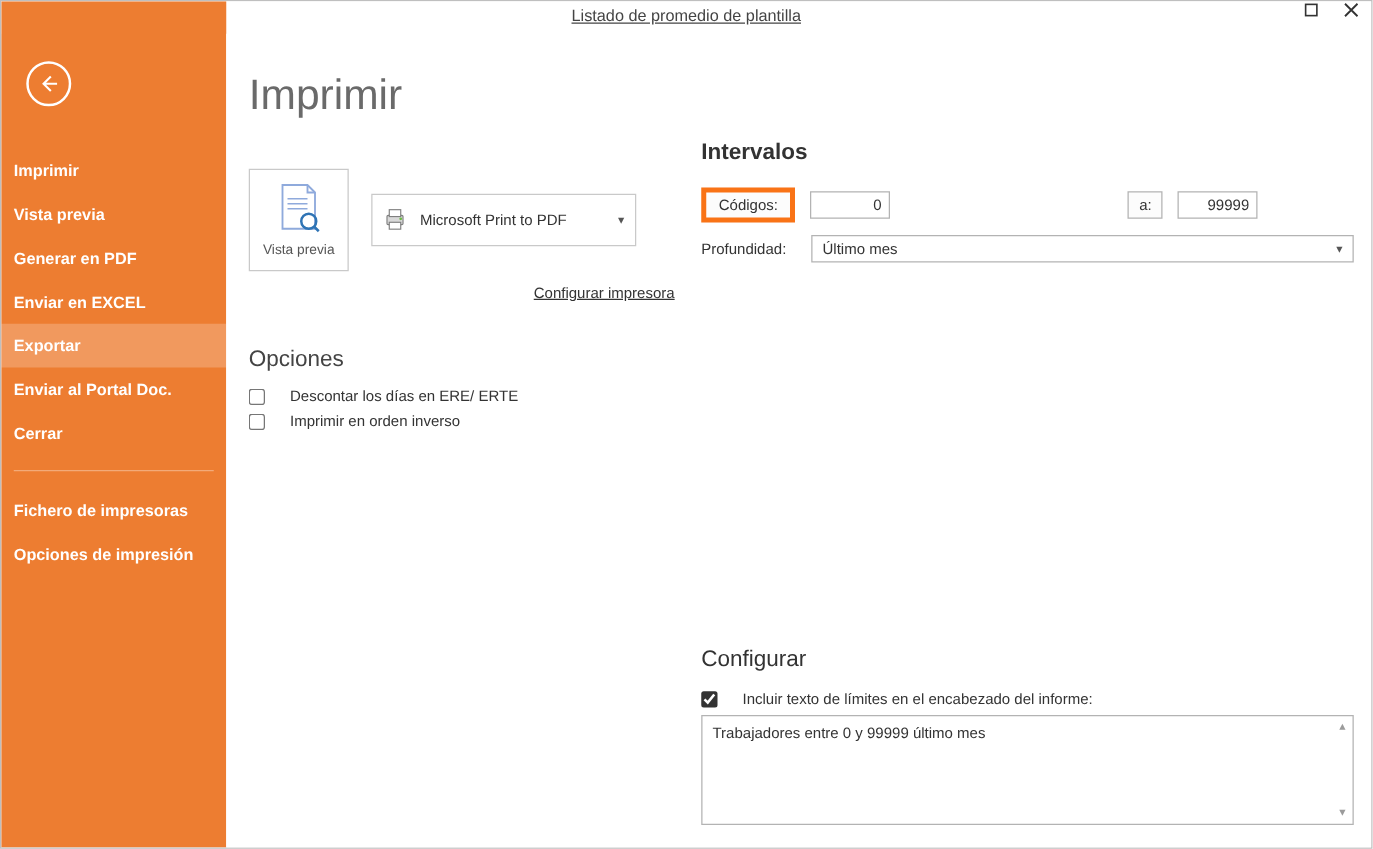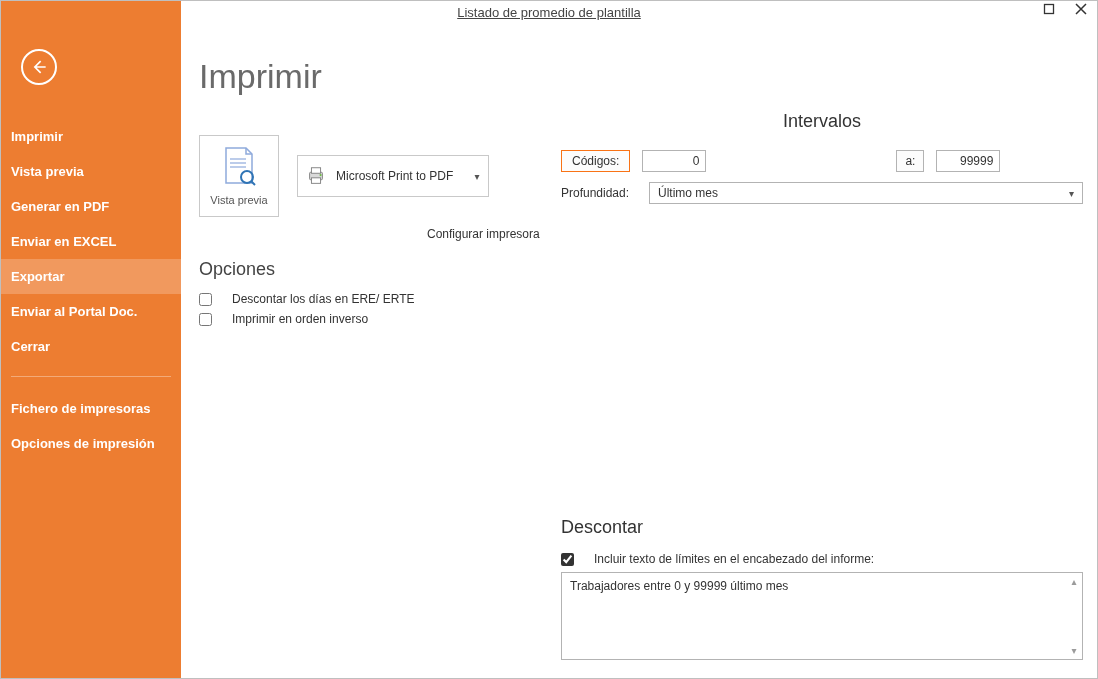--- a/index.html
+++ b/index.html
@@ -22,38 +22,38 @@
   .nav-sep { border-top: 1px solid rgba(255,255,255,0.35); margin: 12px 10px 14px 10px; }
 
   
   .main { position: absolute; left: 180px; right: 0; top: 26px; bottom: 0; background: #fff; padding: 0; }
   h1.page-title { position: absolute; left: 18px; top: 30px; font-size: 34px; font-weight: 300; color: #6a6a6a; margin: 0; }
 
   
   .action-row { position: absolute; left: 18px; top: 108px; display: flex; align-items: flex-start; gap: 18px; }
   .preview-btn { width: 80px; height: 82px; border: 1px solid #c9c9c9; background: #fff; display: flex; flex-direction: column; align-items: center; justify-content: center; gap: 4px; cursor: pointer; }
   .preview-btn .lbl { font-size: 11px; color: #555; }
-  .printer-dd { width: 192px; height: 42px; border: 1px solid #c9c9c9; display: flex; align-items: center; padding: 0 6px; position: relative; margin-top: 20px; cursor: pointer; }
+  .printer-dd { width: 212px; height: 42px; border: 1px solid #c9c9c9; display: flex; align-items: center; padding: 0 6px; position: relative; margin-top: 20px; cursor: pointer; }
   .printer-dd .icon { width: 24px; height: 24px; display: flex; align-items: center; justify-content: center; margin-right: 8px; }
   .printer-dd .txt { flex: 1; font-size: 12px; color: #333; }
   .printer-dd .caret { width: 10px; text-align: center; color: #555; font-size: 10px; }
-  .config-link { position: absolute; left: 246px; top: 200px; font-size: 12px; color: #333; cursor: pointer; }
+  .config-link { position: absolute; left: 246px; top: 200px; font-size: 12px; color: #333; text-decoration: underline; cursor: pointer; }
 
   
   .sec-opciones { position: absolute; left: 18px; top: 232px; }
-  .sec-opciones h2 { font-size: 18px; font-weight: 400; color: #444; margin: 0 0 12px 0; }
+  .sec-opciones h2 { font-size: 18px; font-weight: 400; color: #444; margin: 18px 0 12px 0; }
   .chk-row { display: flex; align-items: center; gap: 20px; margin: 6px 0; font-size: 12px; }
   .chk-row input[type=checkbox] { width: 13px; height: 13px; margin: 0; accent-color: #333; }
 
   
   .right-col { position: absolute; left: 380px; right: 14px; top: 84px; }
-  .right-col h2 { font-size: 18px; font-weight: 400; color: #333; margin: 0 0 18px 0; text-align: center; }
+  .right-col h2 { font-size: 18px; font-weight: 700; color: #333; margin: 0 0 18px 0; }
 
   .fld-row { display: flex; align-items: center; gap: 12px; margin: 10px 0; font-size: 12px; }
-  .box-label { display: inline-block; border: 1px solid #f97316; padding: 3px 10px; min-width: 62px; text-align: left; background: #fcfcfc; }
+  .box-label { display: inline-block; border: 4px solid #f97316; padding: 3px 10px; min-width: 62px; text-align: left; background: #fcfcfc; }
   .plain-label { min-width: 76px; }
   .num-in { width: 64px; border: 1px solid #b3b3b3; padding: 3px 6px; text-align: right; font-size: 12px; background: #fff; color: #333; }
   .a-label { border: 1px solid #b3b3b3; padding: 3px 8px; font-size: 12px; background: #fcfcfc; }
   .gap-fill { width: 166px; }
   .sel { border: 1px solid #b3b3b3; padding: 3px 8px; font-size: 12px; background: #fff; cursor: pointer; display: flex; align-items: center; justify-content: space-between; flex: 1; }
   .sel .caret { font-size: 10px; color: #555; }
 
   .sec-encabezado { position: absolute; left: 380px; right: 14px; top: 490px; }
   .sec-encabezado h2 { font-size: 18px; font-weight: 400; color: #333; margin: 0 0 14px 0; }
   .textarea-wrap { position: relative; }
@@ -160,21 +160,21 @@
     <div class="fld-row">
       <span class="plain-label">Profundidad:</span>
       <div class="sel">
         <span>Último mes</span>
         <span class="caret">▾</span>
       </div>
     </div>
   </div>
 
   <div class="sec-encabezado">
-    <h2>Descontar</h2>
+    <h2>Configurar</h2>
     <label class="chk-row">
       <input type="checkbox" checked="" style="">
       <span>Incluir texto de límites en el encabezado del informe:</span>
     </label>
     <div class="textarea-wrap">
       <textarea class="ta" style="">Trabajadores entre 0 y 99999 último mes</textarea>
       <span class="scroll-up">▴</span>
       <span class="scroll-down">▾</span>
     </div>
   </div>

